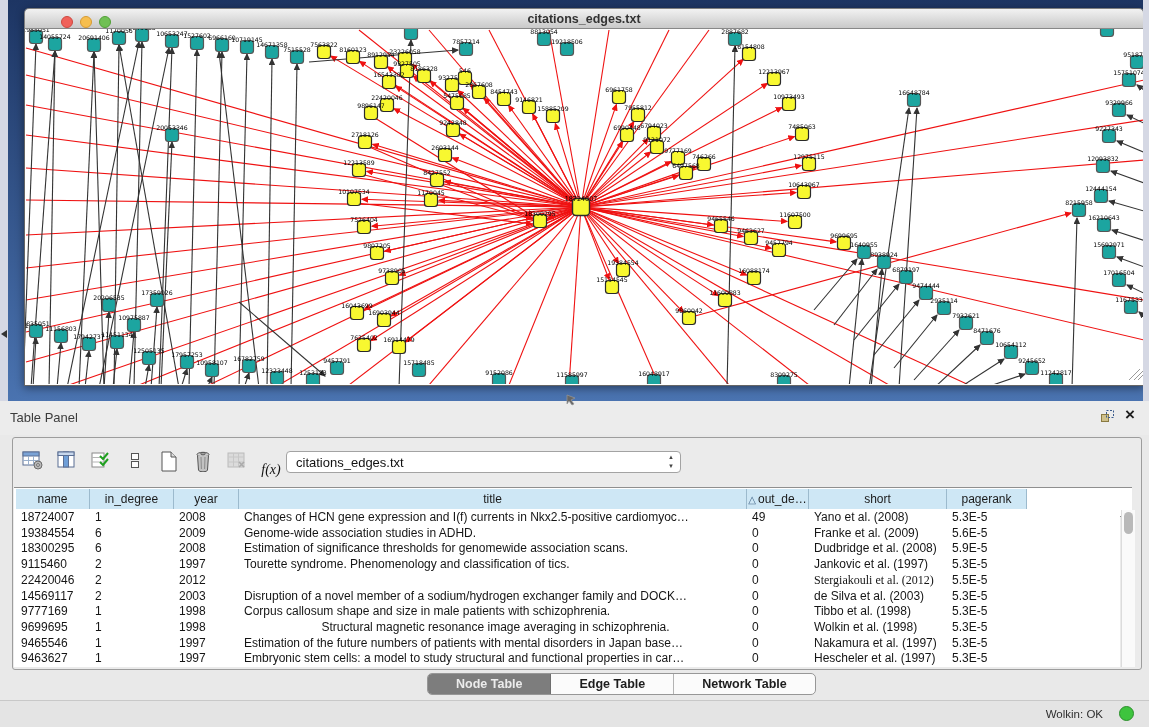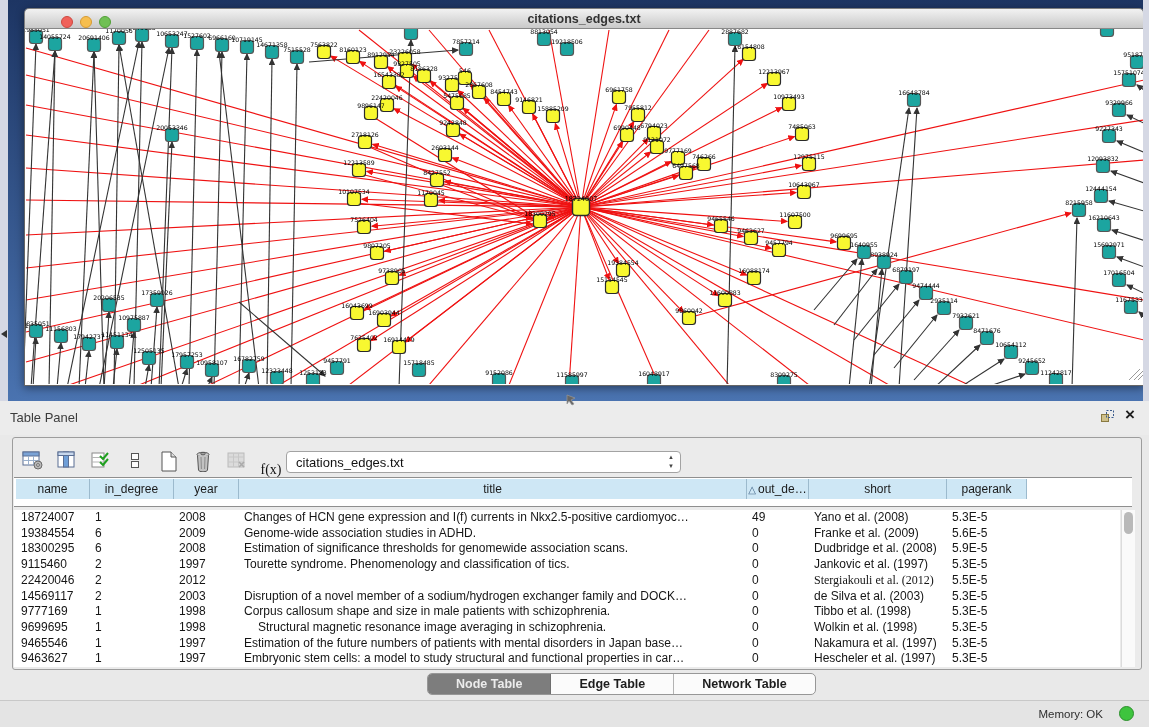--- a/index.html
+++ b/index.html
@@ -34,27 +34,27 @@
   .tp-header { position:absolute; left:0; top:401px; width:1149px; height:34px; background:#ececec; }
   .tp-title { position:absolute; left:10px; top:9px; font-size:13px; color:#3c3c3c; }
   .tp-float { position:absolute; left:1100px; top:8px; width:16px; height:16px; cursor:pointer; }
   .tp-close { position:absolute; left:1122px; top:4px; width:16px; height:20px;
       font-size:17px; font-weight:900; color:#1c1c1c; line-height:20px; text-align:center; cursor:pointer; }
 
   .tp-container { position:absolute; left:12px; top:437px; width:1130px; height:233px;
       background:#ebebeb; border:1px solid #9d9d9d; border-radius:3px; }
   .toolbar { position:absolute; left:6px; top:6px; height:34px; display:flex; align-items:center; gap:6px; }
   .tb-btn { width:28px; height:28px; display:flex; align-items:center; justify-content:center; }
-  .fx { font-family:"Liberation Serif", serif; font-size:14px; color:#111;margin-top:17px; }
+  .fx { font-family:"Liberation Serif", serif; font-style:italic; font-size:14px; color:#111;margin-top:17px; }
   .combo { position:absolute; left:273px; top:13px; width:395px; height:22px; background:#fff;
       border:1px solid #a3a3a3; border-radius:4px; font-size:13px; color:#111; }
   .combo .combo-text { position:absolute; left:9px; top:3px; }
   .combo .stepper { position:absolute; right:6px; top:1px; font-size:6px; color:#444; line-height:9px; text-align:center; }
 
-  .thead { position:absolute; left:1px; top:39px; height:30px; width:1118px; background:#fff;
+  .thead { position:absolute; left:1px; top:49px; height:30px; width:1118px; background:#fff;
       border-top:1px solid #8f8f8f; border-bottom:1px solid #8f8f8f; }
   .th { position:absolute; top:0; height:20px; background:#cee7f5; border-right:1px solid #9cbacd;
       font-size:12px; color:#1a1a1a; text-align:center; line-height:20px; overflow:hidden; white-space:nowrap; }
   .th .sort { color:#46698c; font-size:10px; margin-right:2px; }
   .tbody { position:absolute; left:1px; top:72px; width:1106px; height:157px; background:#fff; overflow:hidden; }
   .trow { position:absolute; left:0; width:1106px; height:15.7px; }
   .td { position:absolute; top:0; height:15.7px; font-size:12px; color:#151515; line-height:15.7px;
       padding-left:5px; overflow:hidden; white-space:nowrap; text-overflow:clip; }
   .vscroll { position:absolute; left:1108px; top:72px; width:14px; height:157px; background:#fafafa;
       border-left:1px solid #dcdcdc; }
@@ -880,21 +880,21 @@
         <div class="td" style="left: 160px; width: 65px;">1998</div>
         <div class="td" style="left: 225px; width: 508px;">Corpus callosum shape and size in male patients with schizophrenia.</div>
         <div class="td" style="left: 733px; width: 62px;">0</div>
         <div class="td" style="left: 795px; width: 138px;">Tibbo et al. (1998)</div>
         <div class="td" style="left: 933px; width: 80px;">5.3E-5</div>
       </div>
       <div class="trow" style="top: 109.9px;">
         <div class="td" style="left: 2px; width: 74px;">9699695</div>
         <div class="td" style="left: 76px; width: 84px;">1</div>
         <div class="td" style="left: 160px; width: 65px;">1998</div>
-        <div class="td" style="left: 239px; width: 508px;">Structural magnetic resonance image averaging in schizophrenia.</div>
+        <div class="td" style="left: 225px; width: 508px; text-align: center;">Structural magnetic resonance image averaging in schizophrenia.</div>
         <div class="td" style="left: 733px; width: 62px;">0</div>
         <div class="td" style="left: 795px; width: 138px;">Wolkin et al. (1998)</div>
         <div class="td" style="left: 933px; width: 80px;">5.3E-5</div>
       </div>
       <div class="trow" style="top: 125.6px;">
         <div class="td" style="left: 2px; width: 74px;">9465546</div>
         <div class="td" style="left: 76px; width: 84px;">1</div>
         <div class="td" style="left: 160px; width: 65px;">1997</div>
         <div class="td" style="left: 225px; width: 508px;">Estimation of the future numbers of patients with mental disorders in Japan base…</div>
         <div class="td" style="left: 733px; width: 62px;">0</div>
@@ -916,15 +916,15 @@
   </div>
 </div>
 
 <div class="tabbar" id="tabbar">
     <div class="tabseg sel">Node Table</div>
     <div class="tabseg">Edge Table</div>
     <div class="tabseg">Network Table</div>
   </div>
 
 <div class="statusbar">
-  <span class="mem-label">Memory: OK</span>
+  <span class="mem-label">Wolkin: OK</span>
   <span class="mem-dot"></span>
 </div>
 
 </body></html>

